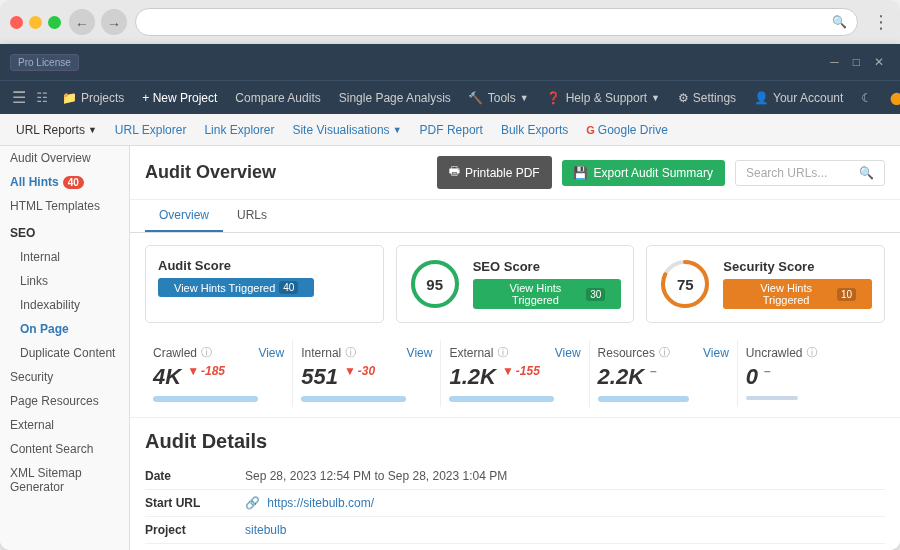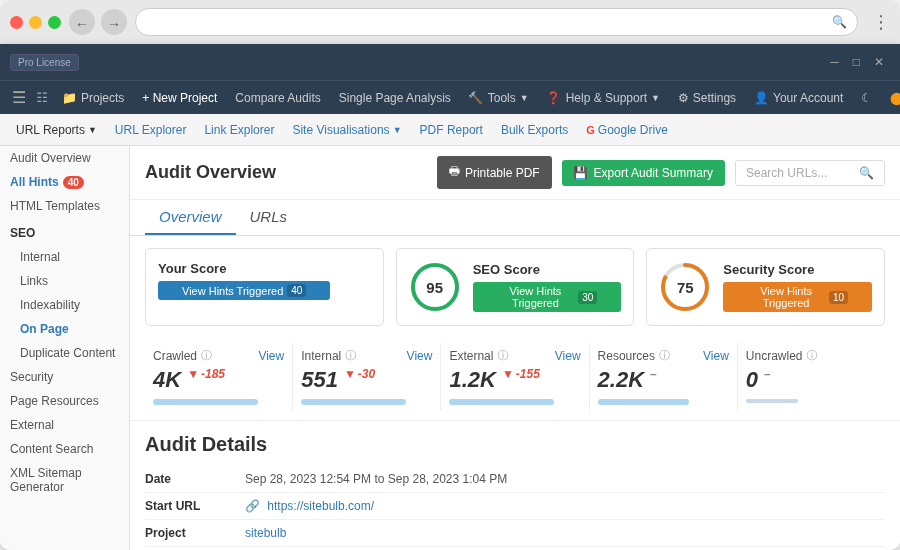--- a/index.html
+++ b/index.html
@@ -57,33 +57,33 @@
 
     
     .content-header { display: flex; align-items: center; padding: 10px 15px; border-bottom: 1px solid #eee; gap: 10px; }
     .content-title { font-size: 18px; font-weight: 600; color: #333; flex: 1; }
     .btn-printable { background: #555; color: white; border: none; border-radius: 3px; padding: 6px 12px; font-size: 12px; cursor: pointer; display: flex; align-items: center; gap: 5px; }
     .btn-export { background: #27ae60; color: white; border: none; border-radius: 3px; padding: 6px 12px; font-size: 12px; cursor: pointer; display: flex; align-items: center; gap: 5px; }
     .search-urls { border: 1px solid #ddd; border-radius: 3px; padding: 5px 10px; font-size: 12px; color: #aaa; width: 150px; display: flex; align-items: center; justify-content: space-between; }
 
     
     .content-tabs { display: flex; padding: 0 15px; border-bottom: 1px solid #ddd; }
-    .tab { padding: 8px 14px; font-size: 15px; cursor: pointer; color: #555; border-bottom: 2px solid transparent; font-style: italic; }
+    .tab { padding: 8px 14px; font-size: 12px; cursor: pointer; color: #555; border-bottom: 2px solid transparent; }
     .tab.active { color: #337ab7; border-bottom: 2px solid #337ab7; font-weight: 500; }
 
     
     .score-cards { display: flex; gap: 12px; padding: 12px 15px; }
     .score-card { flex: 1; border: 1px solid #e0e0e0; border-radius: 5px; padding: 12px; display: flex; flex-direction: column; gap: 8px; }
     .score-card-top { display: flex; align-items: center; gap: 12px; }
     .score-ring { position: relative; width: 52px; height: 52px; flex-shrink: 0; }
     .score-ring svg { width: 52px; height: 52px; }
     .score-number { position: absolute; top: 50%; left: 50%; transform: translate(-50%, -50%); font-size: 15px; font-weight: 700; color: #333; }
     .score-info { flex: 1; }
     .score-label { font-size: 13px; font-weight: 600; color: #333; margin-bottom: 5px; }
-    .score-btn { border: none; border-radius: 3px; padding: 3px 24px; font-size: 11px; cursor: pointer; color: white; display: inline-flex; align-items: center; gap: 4px; text-align: center; }
+    .score-btn { border: none; border-radius: 3px; padding: 3px 16px; font-size: 11px; cursor: pointer; color: white; display: inline-flex; align-items: center; gap: 4px; text-align: center; }
     .score-btn.blue { background: #2980b9; }
     .score-btn.green { background: #27ae60; }
     .score-btn.orange { background: #e67e22; }
     .score-btn-count { background: rgba(0,0,0,0.2); border-radius: 3px; padding: 1px 4px; font-size: 10px; }
 
     
     .stats-row { display: flex; padding: 5px 15px 10px; gap: 0; border-bottom: 1px solid #eee; }
     .stat-item { flex: 1; padding: 5px 8px; border-right: 1px solid #eee; }
     .stat-item:last-child { border-right: none; }
     .stat-header { display: flex; align-items: center; justify-content: space-between; color: #555; font-size: 12px; margin-bottom: 4px; }
@@ -282,21 +282,21 @@
         <div class="tab">
           <span>URLs</span>
         </div>
       </div>
 
       <div class="score-cards">
 
         <div class="score-card">
           <div class="score-card-top">
             <div class="score-info">
-              <div class="score-label">Your Score</div>
+              <div class="score-label">Audit Score</div>
               <button class="score-btn blue">
                 <span>View Hints Triggered</span>
                 <span class="score-btn-count">40</span>
               </button>
             </div>
           </div>
         </div>
 
         <div class="score-card">
           <div class="score-card-top">

